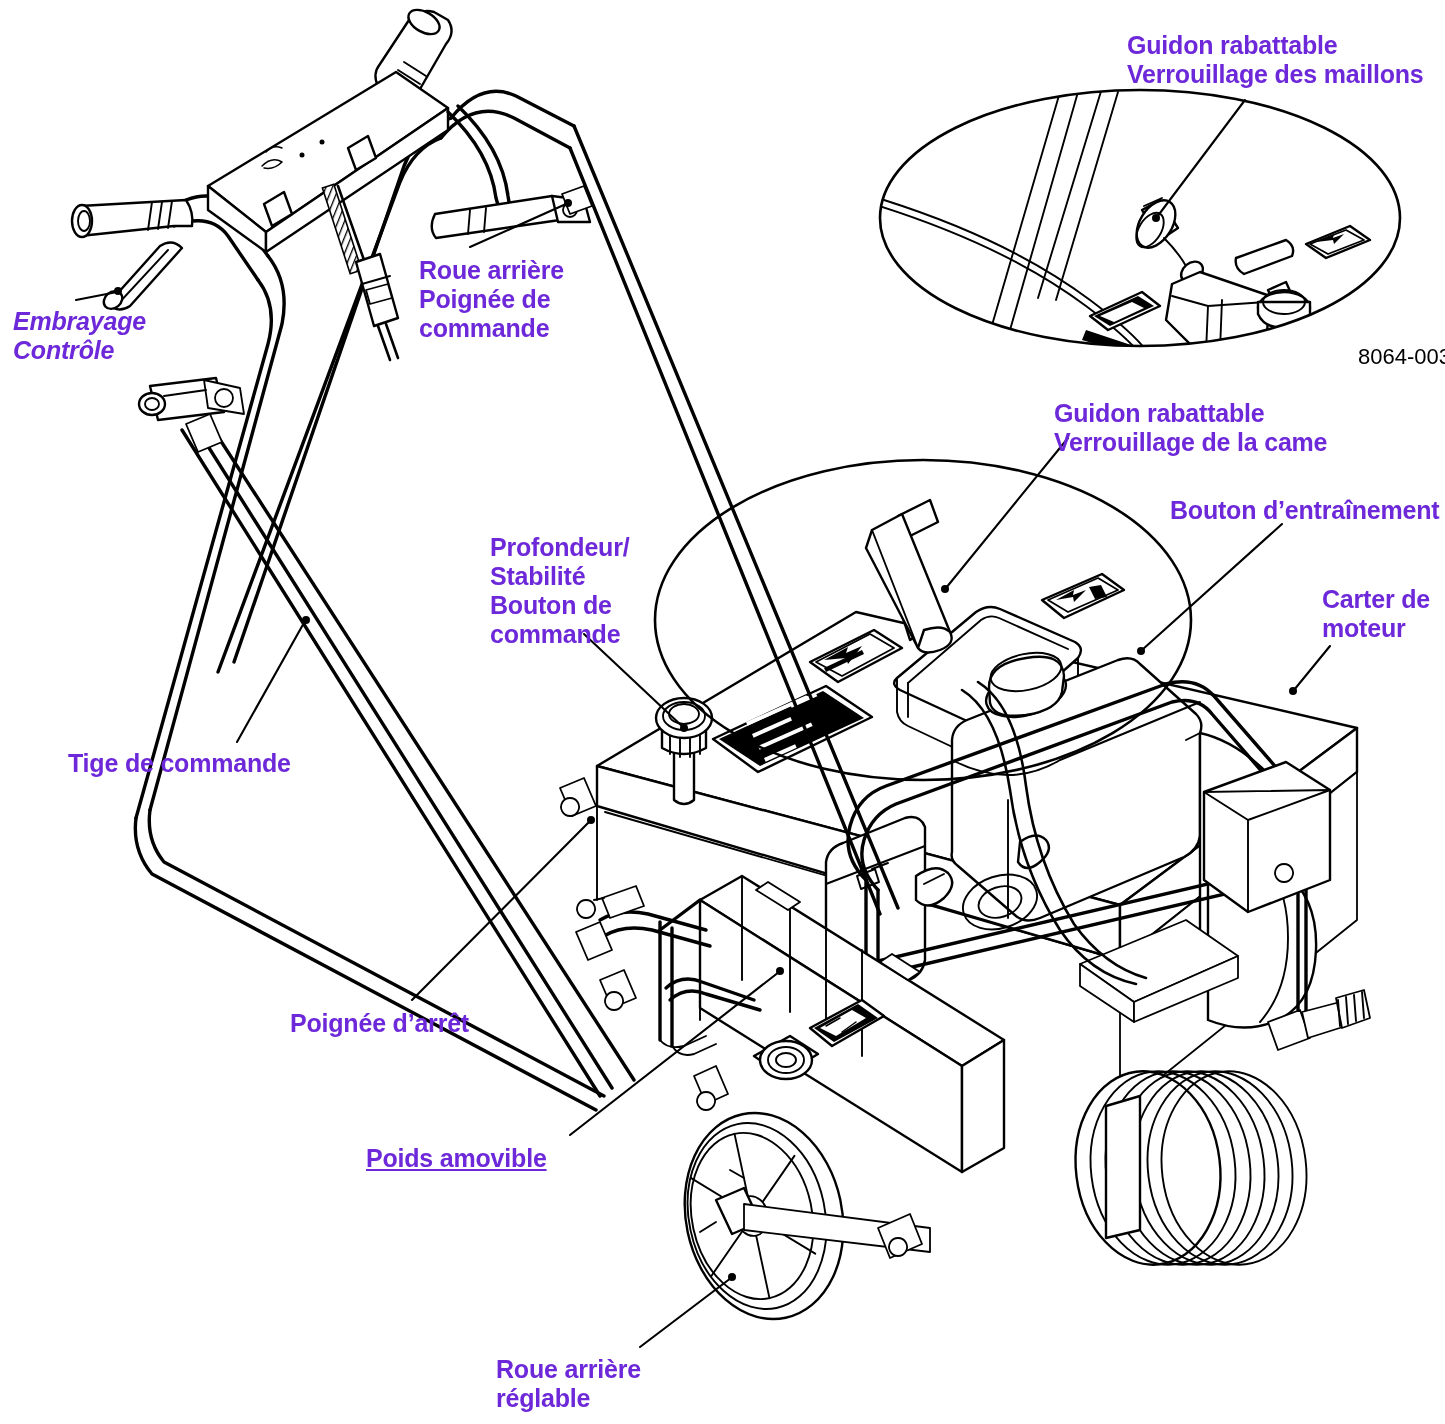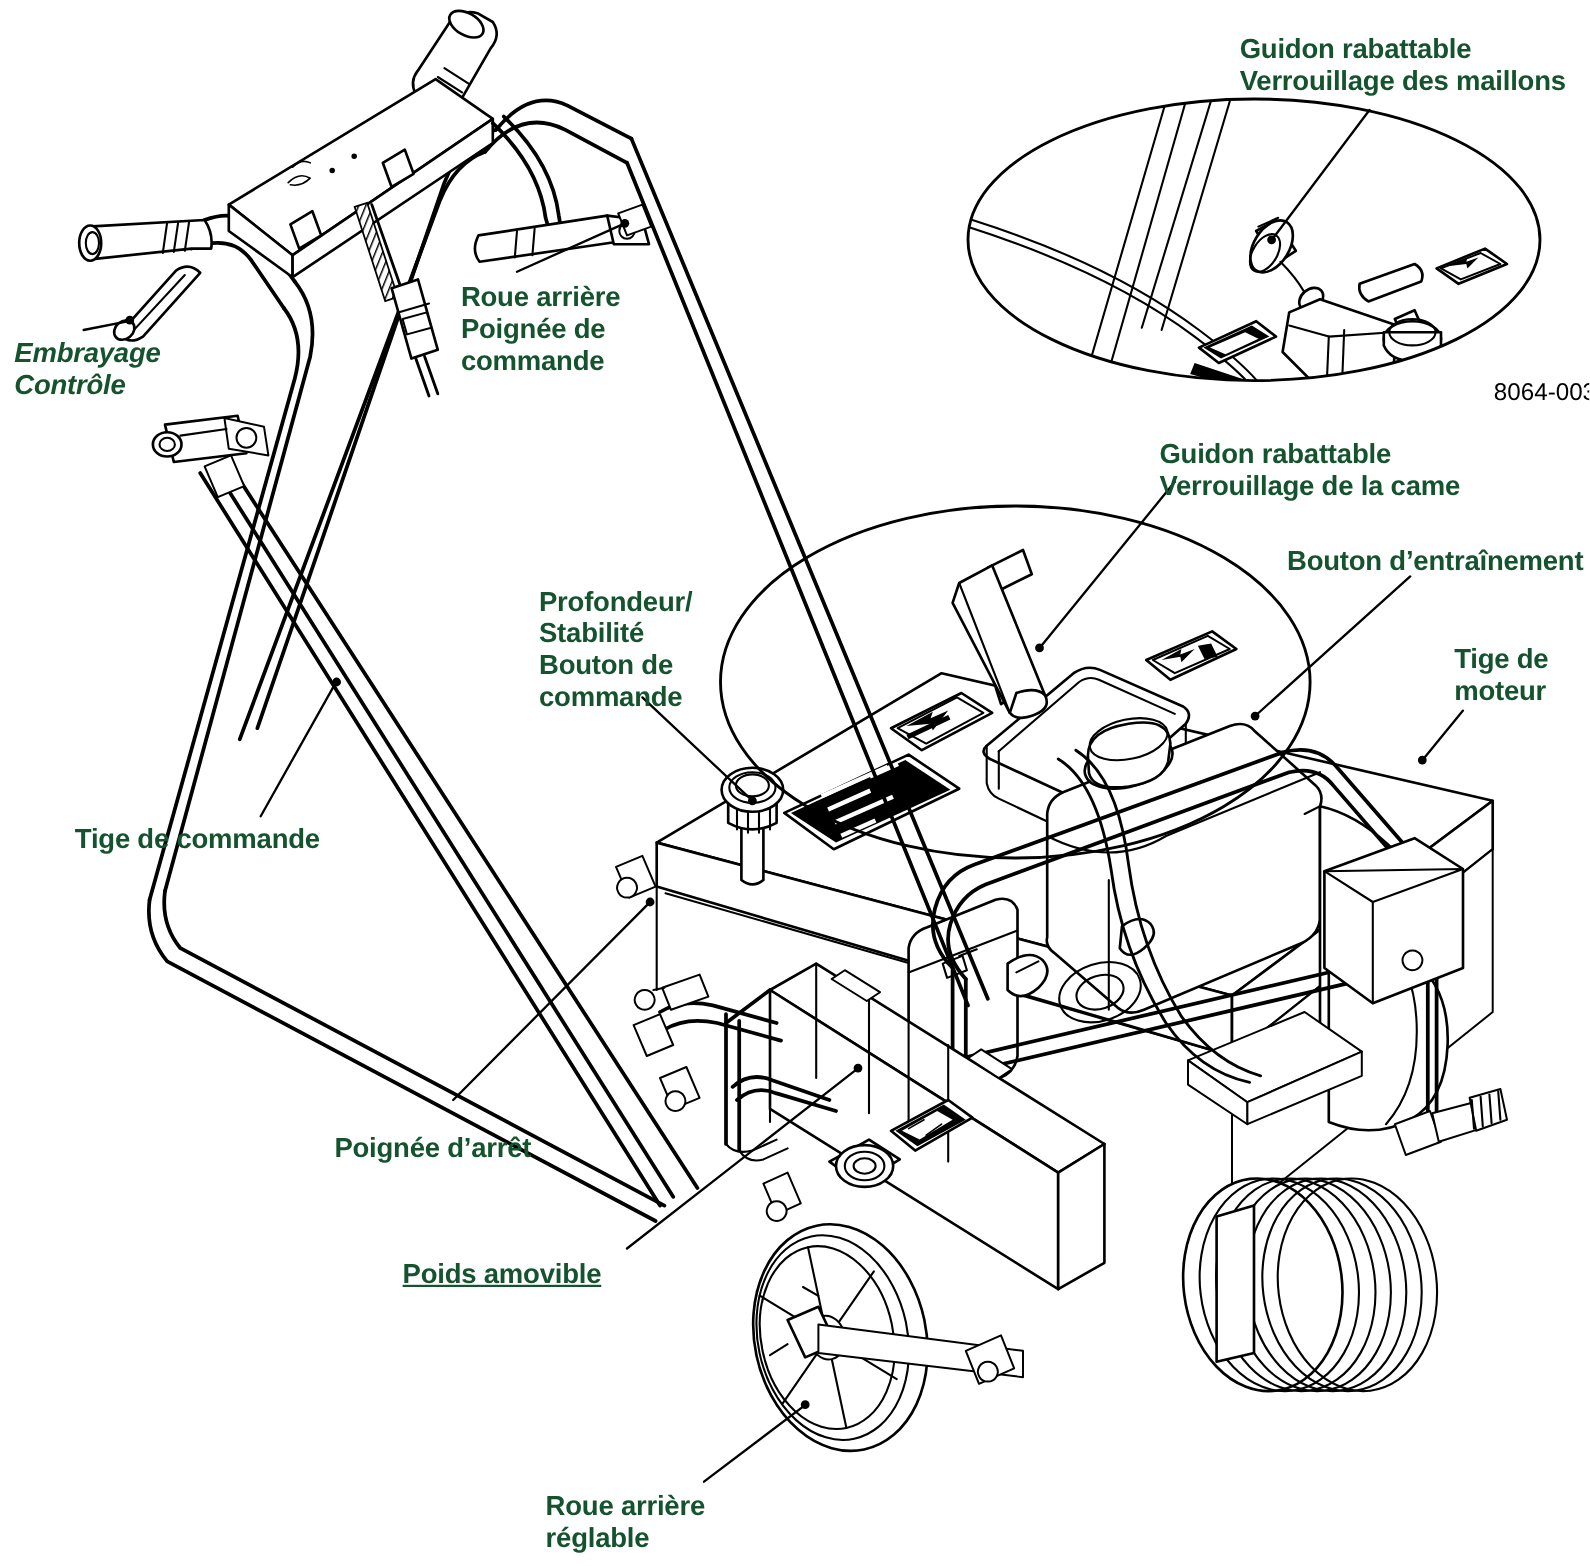--- a/index.html
+++ b/index.html
@@ -24,21 +24,21 @@
     top: 0;
     width: 1445px;
     height: 1424px;
   }
   .callout {
     position: absolute;
     font-family: "Liberation Sans", sans-serif;
     font-weight: bold;
     font-size: 25px;
     line-height: 1.16;
-    color: #14532d;
+    color: #6d28d9;
     white-space: pre;
     letter-spacing: -0.2px;
   }
   .partnum {
     position: absolute;
     font-family: "Liberation Sans", sans-serif;
     font-weight: normal;
     font-size: 22px;
     color: #000000;
     white-space: pre;
@@ -481,31 +481,31 @@
 commande</div>
 
   <div class="callout" style="left:1127px; top:31px;">Guidon rabattable
 Verrouillage des maillons</div>
 
   <div class="callout" style="left:1054px; top:399px;">Guidon rabattable
 Verrouillage de la came</div>
 
   <div class="callout" style="left:1170px; top:496px;">Bouton d’entraînement</div>
 
-  <div class="callout" style="left:1322px; top:585px;">Tige de
+  <div class="callout" style="left:1322px; top:585px;">Carter de
 moteur</div>
 
   <div class="callout" style="left:490px; top:533px;">Profondeur/
 Stabilité
 Bouton de
 commande</div>
 
   <div class="callout" style="left:68px; top:749px;">Tige de commande</div>
 
-  <div class="callout" style="left:304px; top:1009px;margin-top:21px;">Poignée d’arrêt</div>
+  <div class="callout" style="left:290px; top:1009px;">Poignée d’arrêt</div>
 
   <div class="callout" style="left:366px; top:1144px;text-decoration:underline;">Poids amovible</div>
 
   <div class="callout" style="left:496px; top:1355px;">Roue arrière
 réglable</div>
 
   <div class="partnum" style="left:1358px; top:344px;">8064-003</div>
 
 </div>
 

